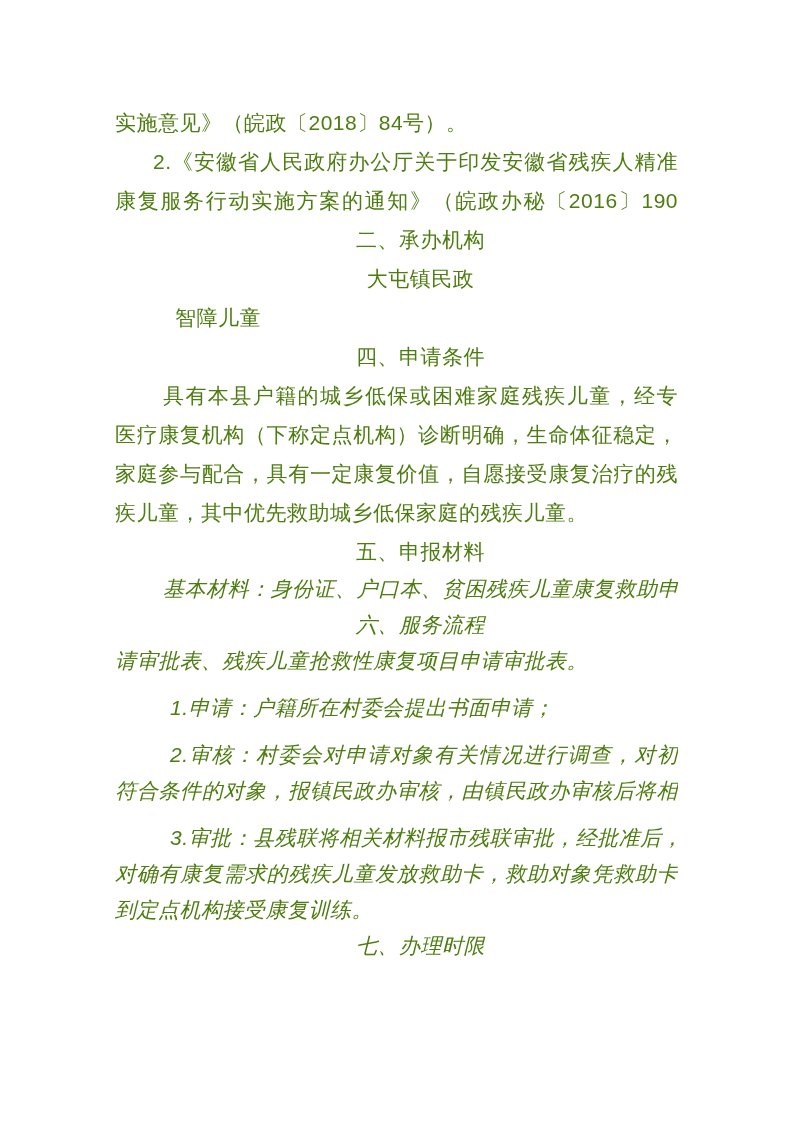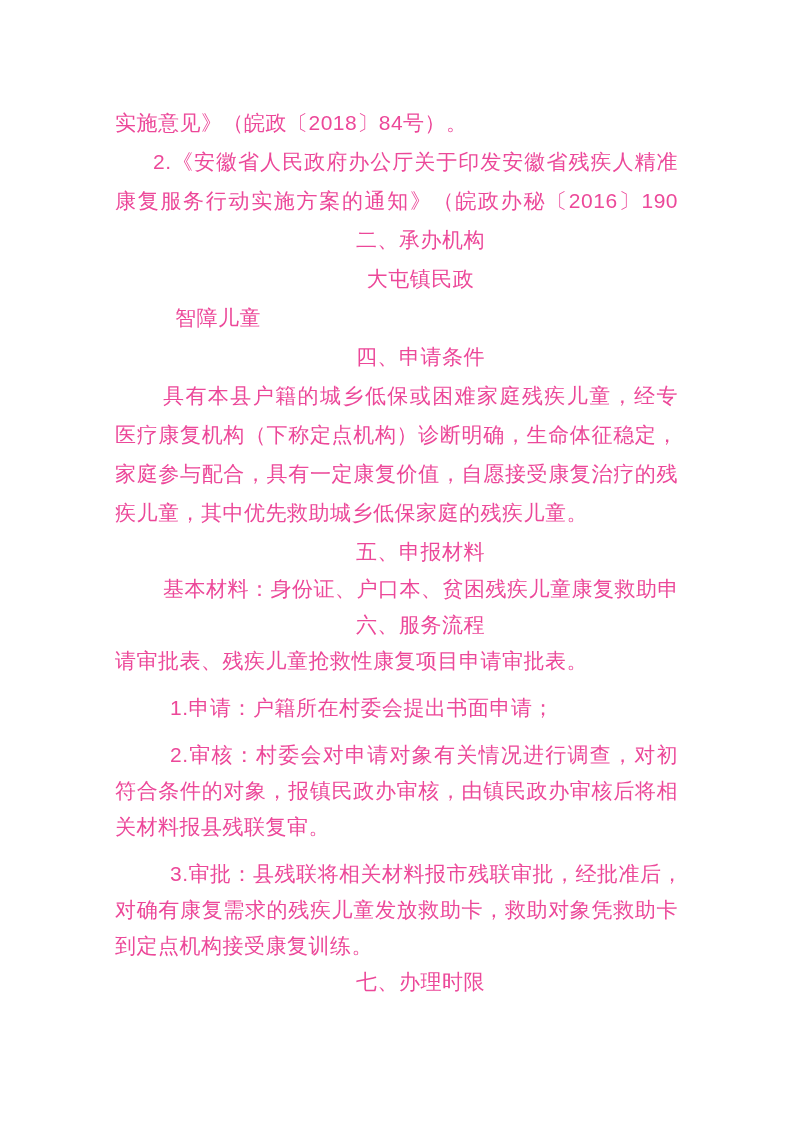--- a/index.html
+++ b/index.html
@@ -13,34 +13,34 @@
     height: 1122px;
     background: #ffffff;
     overflow: hidden;
   }
   .text-block {
     position: absolute;
     left: 115px;
     top: 0;
     width: 563px;
     padding-top: 103px;
-    color: #ec4899;
+    color: #4d7c0f;
     font-family: "Liberation Sans", sans-serif;
     font-size: 21px;
     letter-spacing: 0.5px;
   }
   .doc-line {
     display: block;
     overflow: hidden;
     white-space: nowrap;
   }
   
   .lh-a { height: 39px; line-height: 39px; }
   
-  .lh-b { height: 36px; line-height: 36px; }
+  .lh-b { height: 36px; line-height: 36px; font-style: italic; }
   
   .style-flush   { padding-left: 0; }
   .style-indent2 { padding-left: 48px; text-align: center; }  
   .style-ref     { padding-left: 38px; }  
   .style-list    { padding-left: 55px; margin-top: 11px; }  
   .style-subject { padding-left: 60px; }  
   
   .fill {
     white-space: normal;
     text-align: justify;
@@ -63,19 +63,18 @@
       <div class="doc-line style-flush lh-a fill">医疗康复机构（下称定点机构）诊断明确，生命体征稳定，</div>
       <div class="doc-line style-flush lh-a fill">家庭参与配合，具有一定康复价值，自愿接受康复治疗的残</div>
       <div class="doc-line style-flush lh-a">疾儿童，其中优先救助城乡低保家庭的残疾儿童。</div>
       <div class="doc-line style-indent2 lh-a">五、申报材料</div>
       <div class="doc-line style-indent2 lh-b">基本材料：身份证、户口本、贫困残疾儿童康复救助申</div>
       <div class="doc-line style-indent2 lh-b">六、服务流程</div>
       <div class="doc-line style-flush lh-b">请审批表、残疾儿童抢救性康复项目申请审批表。</div>
       <div class="doc-line style-list lh-b">1.申请：户籍所在村委会提出书面申请；</div>
       <div class="doc-line style-list lh-b fill">2.审核：村委会对申请对象有关情况进行调查，对初审</div>
       <div class="doc-line style-flush lh-b fill">符合条件的对象，报镇民政办审核，由镇民政办审核后将相</div>
-      <div class="doc-line style-flush lh-b">关材料报县残联复审。</div>
       <div class="doc-line style-list lh-b">3.审批：县残联将相关材料报市残联审批，经批准后，</div>
       <div class="doc-line style-flush lh-b fill">对确有康复需求的残疾儿童发放救助卡，救助对象凭救助卡</div>
       <div class="doc-line style-flush lh-b">到定点机构接受康复训练。</div>
       <div class="doc-line style-indent2 lh-b">七、办理时限</div>
     </div>
 </div>
 
 </body></html>

